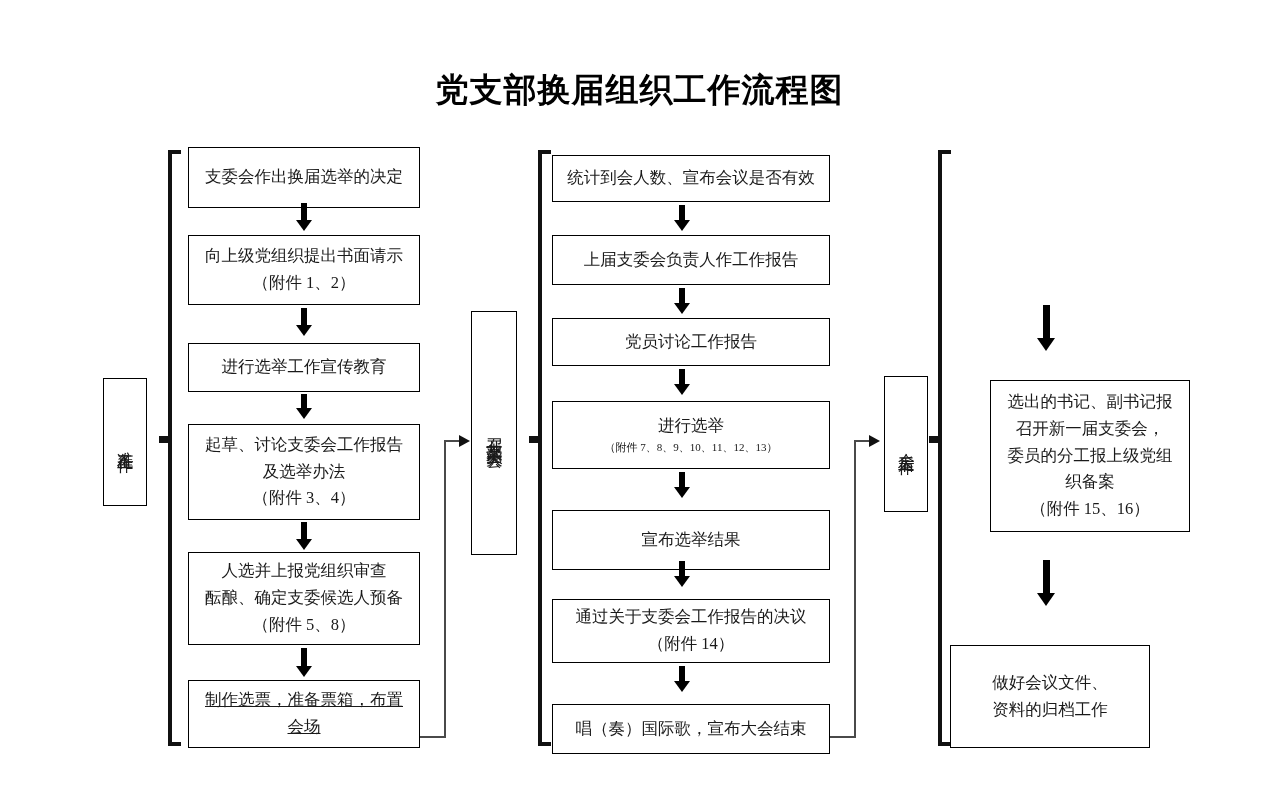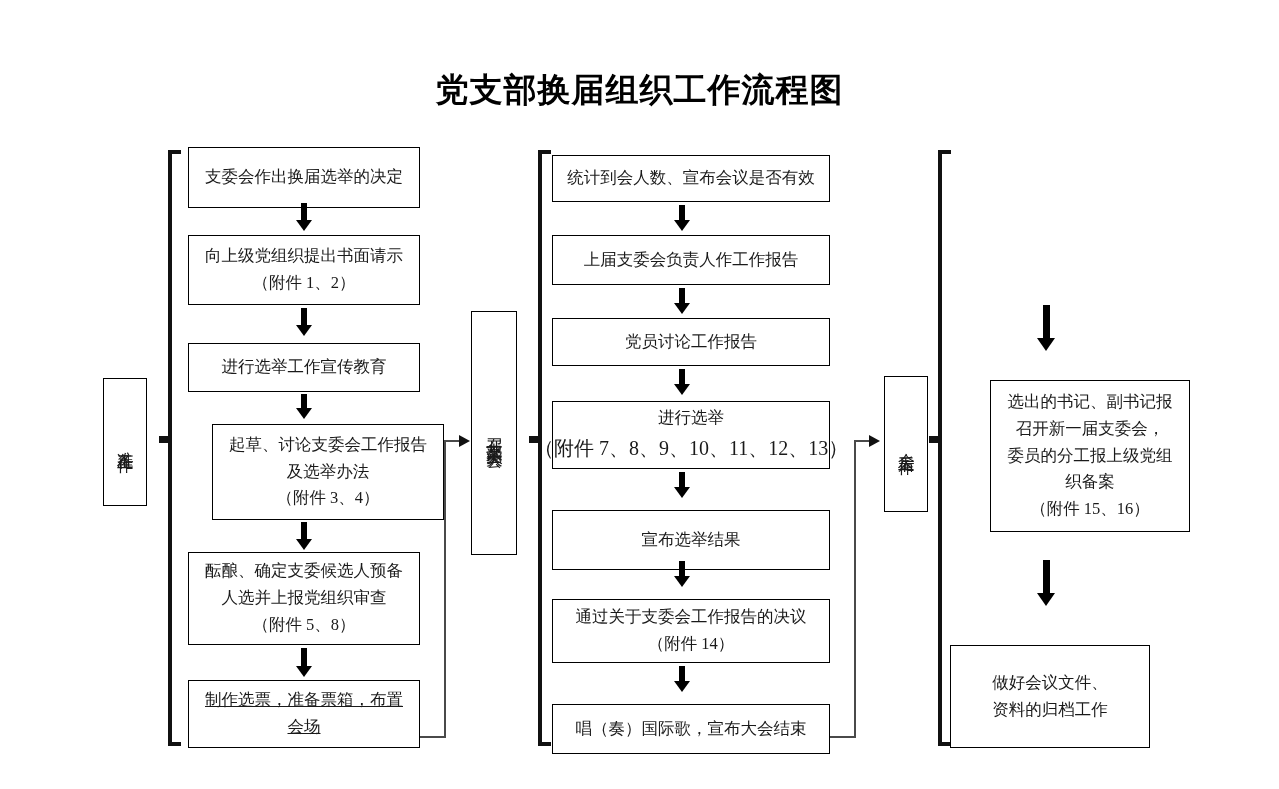--- a/index.html
+++ b/index.html
@@ -173,33 +173,33 @@
   </div>
 
   <div class="node" style="left:188px; top:343px; width:232px; height:49px;">
     <span class="ln">进行选举工作宣传教育</span>
   </div>
   <div class="arrow-down" style="left:304px; top:394px;">
     <div class="shaft" style="height:14px;"></div>
     <div class="head" style="top:14px;"></div>
   </div>
 
-  <div class="node" style="left:188px; top:424px; width:232px; height:96px;margin-left:24px;">
+  <div class="node" style="left:188px; top:424px; width:232px; height:96px;">
     <span class="ln">起草、讨论支委会工作报告</span>
     <span class="ln">及选举办法</span>
     <span class="ln">（附件 3、4）</span>
   </div>
   <div class="arrow-down" style="left:304px; top:522px;">
     <div class="shaft" style="height:17px;"></div>
     <div class="head" style="top:17px;"></div>
   </div>
 
   <div class="node" style="left:188px; top:552px; width:232px; height:93px;">
+    <span class="ln">人选并上报党组织审查</span>
     <span class="ln">酝酿、确定支委候选人预备</span>
-    <span class="ln">人选并上报党组织审查</span>
     <span class="ln">（附件 5、8）</span>
   </div>
   <div class="arrow-down" style="left:304px; top:648px;">
     <div class="shaft" style="height:18px;"></div>
     <div class="head" style="top:18px;"></div>
   </div>
 
   <div class="node" style="left:188px; top:680px; width:232px; height:68px;text-decoration:underline;">
     <span class="ln">制作选票，准备票箱，布置</span>
     <span class="ln">会场</span>
@@ -240,21 +240,21 @@
   <div class="node" style="left:552px; top:318px; width:278px; height:48px;">
     <span class="ln">党员讨论工作报告</span>
   </div>
   <div class="arrow-down" style="left:682px; top:369px;">
     <div class="shaft" style="height:15px;"></div>
     <div class="head" style="top:15px;"></div>
   </div>
 
   <div class="node" style="left:552px; top:401px; width:278px; height:68px;">
     <span class="ln">进行选举</span>
-    <span class="ln" style="font-size:20px;">（附件 7、8、9、10、11、12、13）</span>
+    <span class="ln" style="font-size:11px;">（附件 7、8、9、10、11、12、13）</span>
   </div>
   <div class="arrow-down" style="left:682px; top:472px;">
     <div class="shaft" style="height:15px;"></div>
     <div class="head" style="top:15px;"></div>
   </div>
 
   <div class="node" style="left:552px; top:510px; width:278px; height:60px;">
     <span class="ln">宣布选举结果</span>
   </div>
   <div class="arrow-down" style="left:682px; top:561px;">

